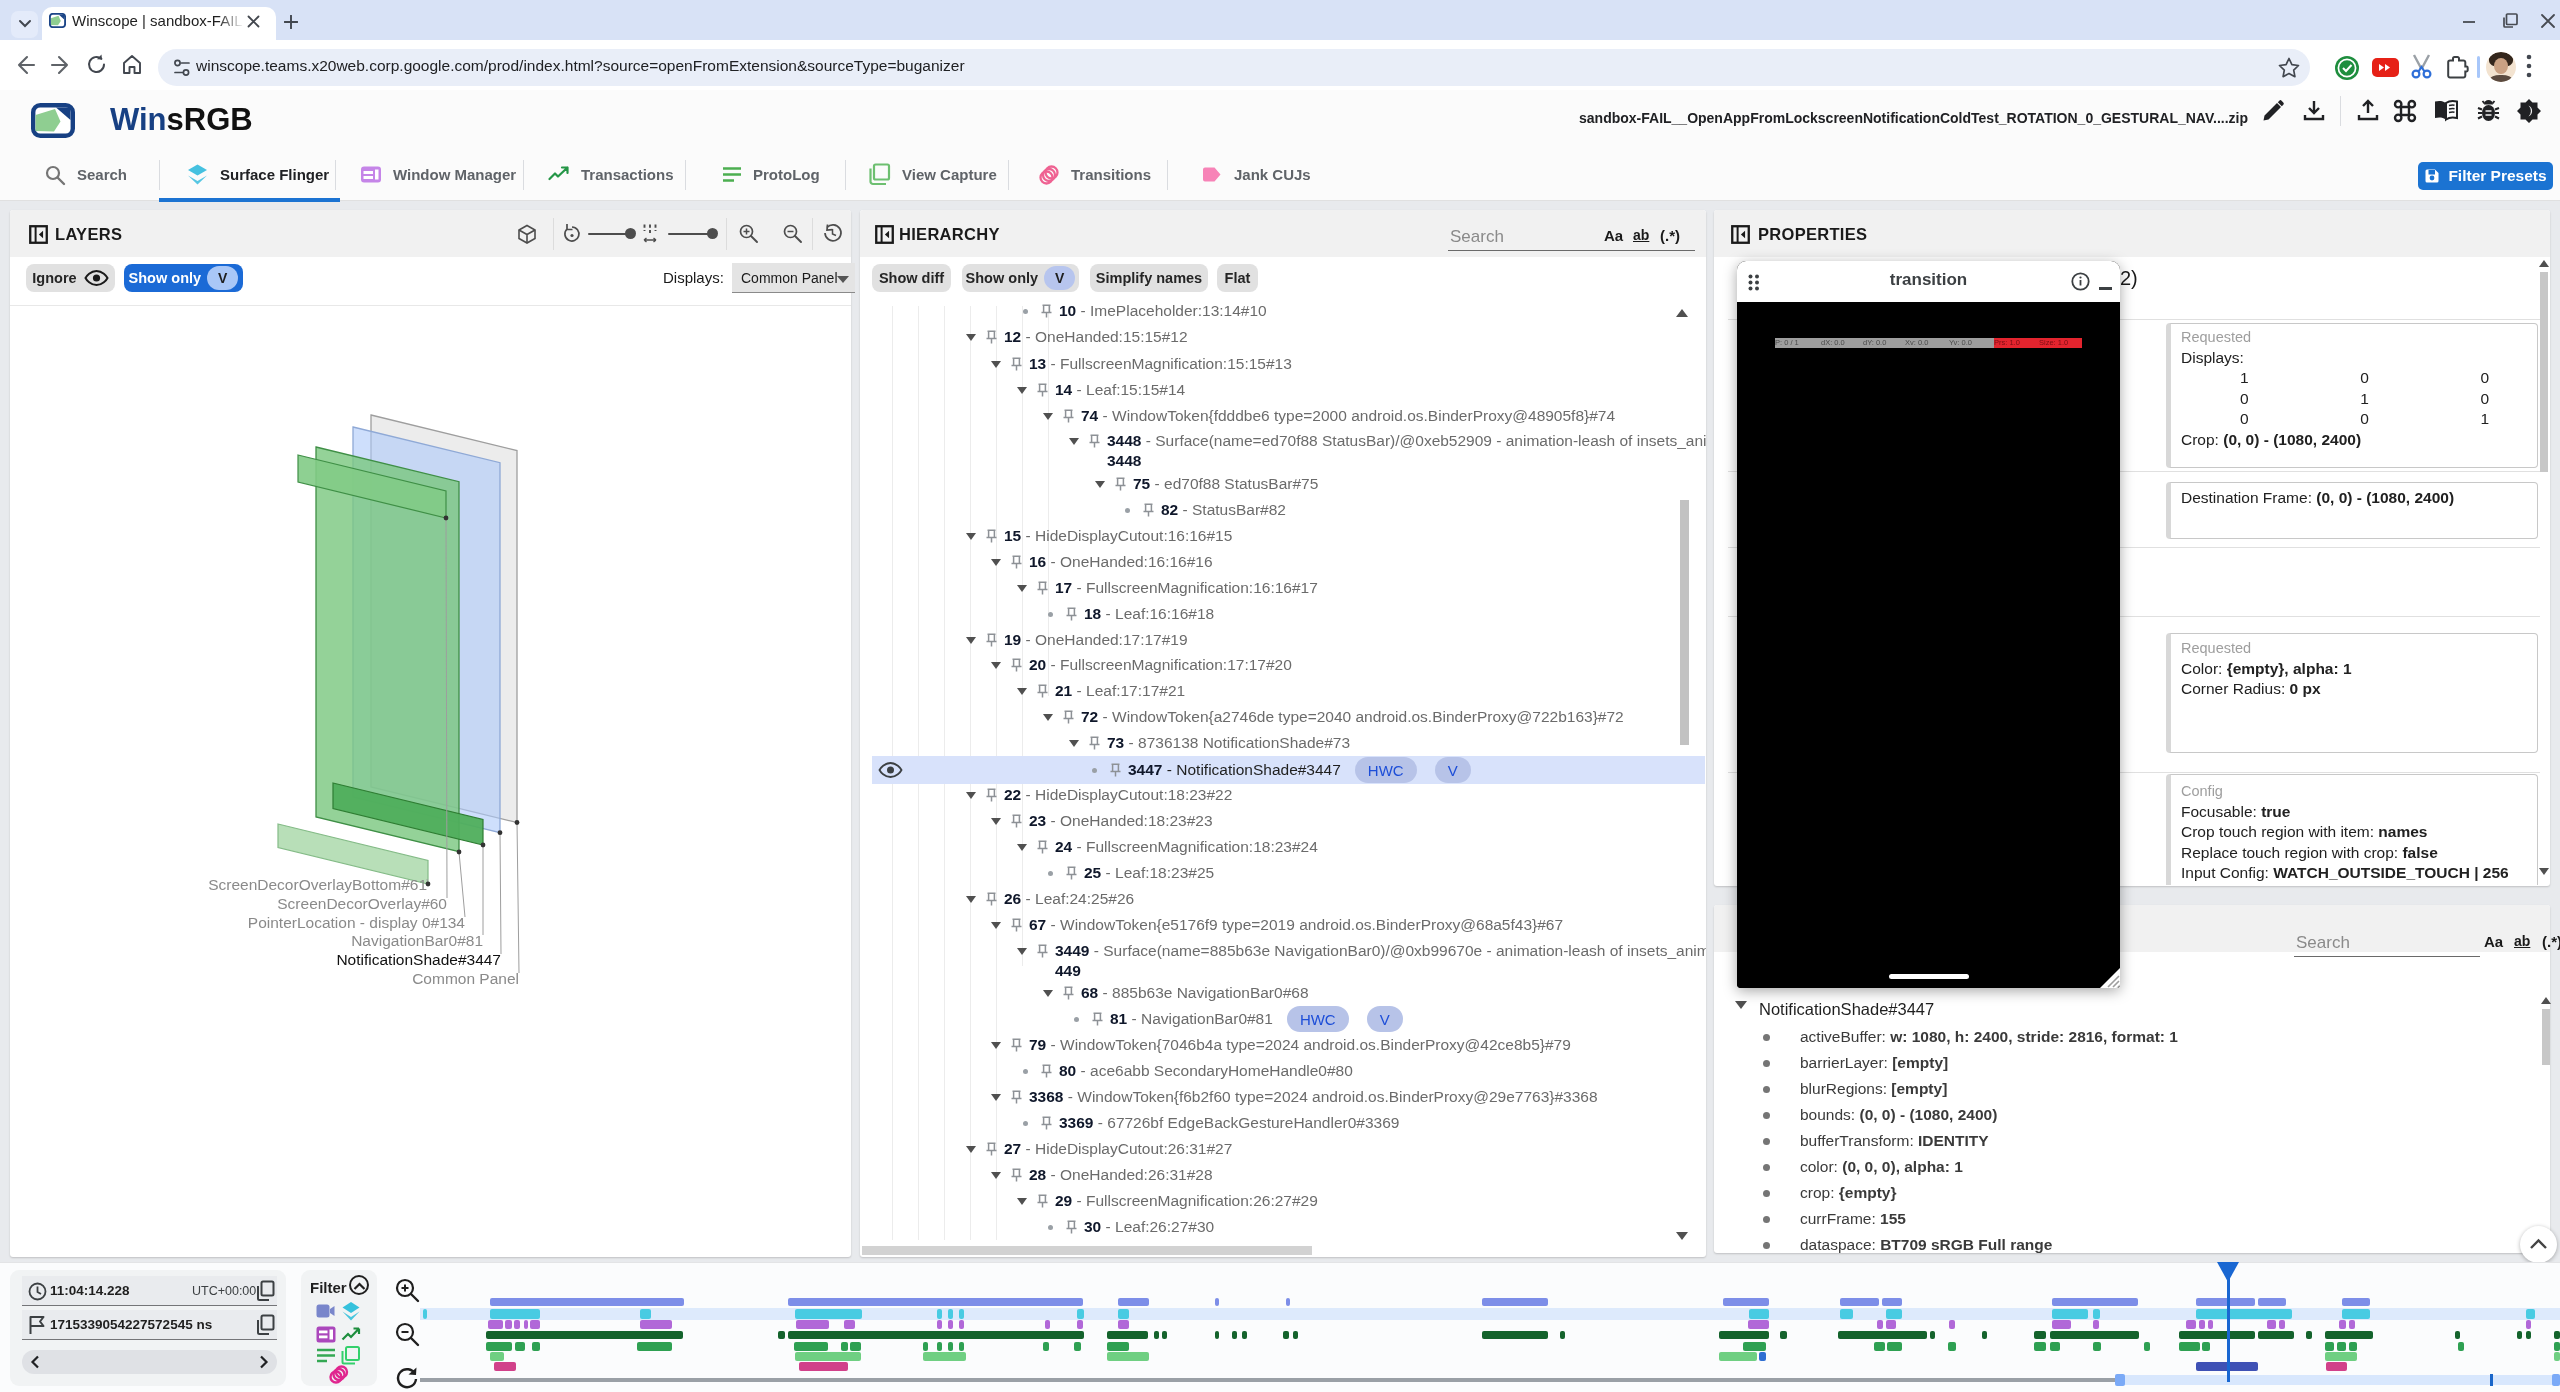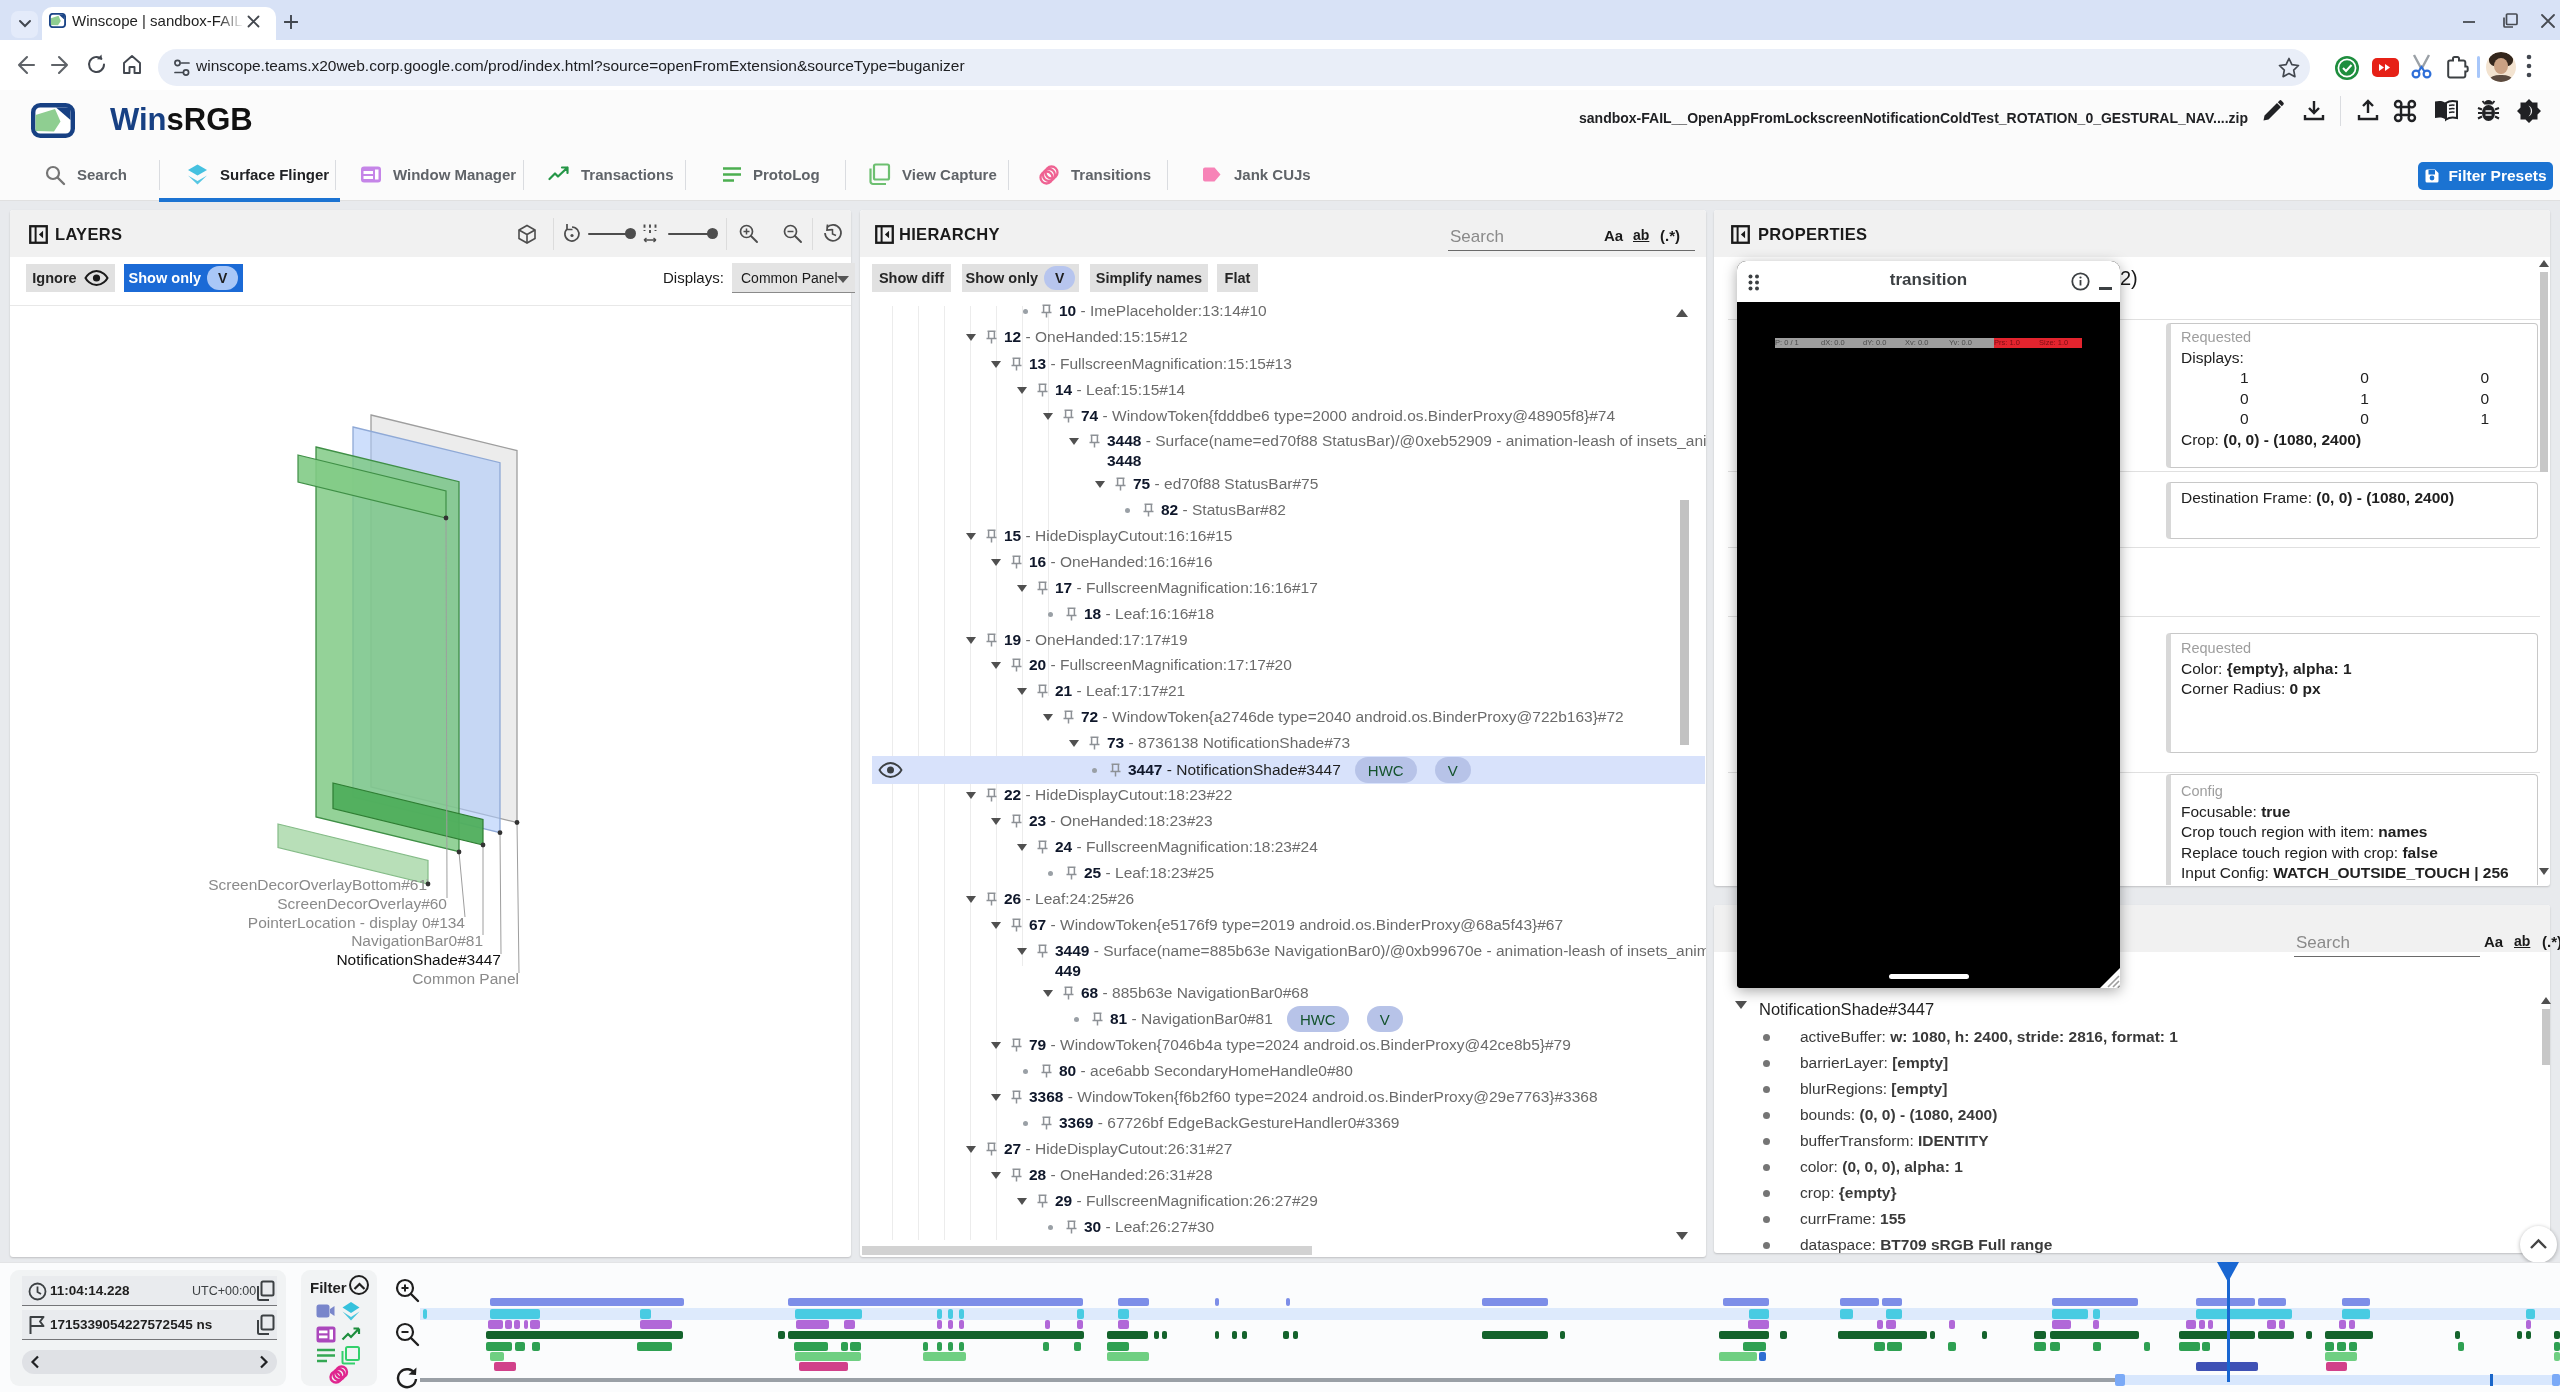--- a/index.html
+++ b/index.html
@@ -14,29 +14,29 @@
 #omnibox { position:absolute; left:158px; top:9px; width:2152px; height:37px; background:#e9eef8; border-radius:19px; }
 
 #appheader { position:absolute; left:0; top:90px; width:2560px; height:58px; background:#fbfbfb; }
 #navrow { position:absolute; left:0; top:148px; width:2560px; height:53px; background:#fbfbfb; border-bottom:1px solid #e0e0e0; }
 .navtab { position:absolute; top:0; height:53px; display:flex; align-items:center; gap:11px; color:#5f6368; font-size:15px; font-weight:bold; }
 .navdiv { position:absolute; top:12px; width:1px; height:30px; background:#dadce0; }
 
 .card { position:absolute; background:#fff; border-radius:3px; box-shadow:0 1px 2px rgba(0,0,0,.18); }
 .cardhead { position:absolute; left:0; top:0; right:0; height:47px; background:#f1f1f1; border-radius:3px 3px 0 0; }
 .ptitle { font-size:16.5px; font-weight:bold; color:#1a1a1a; letter-spacing:.3px; }
-.chip { display:inline-flex; align-items:center; gap:8px; background:#e1e1e1; color:#252525; border-radius:0; padding:0 14px; height:28px; font-size:14.5px; font-weight:bold; }
+.chip { display:inline-flex; align-items:center; gap:8px; background:#e1e1e1; color:#252525; border-radius:8px; padding:0 14px; height:28px; font-size:14.5px; font-weight:bold; }
 .vpill { background:#b7c5ee; border-radius:12px; padding:0 12px; height:24px; display:inline-flex; align-items:center; font-size:14px; font-weight:bold; color:#1f1f1f; }
 
 .trow { position:absolute; left:0; height:26px; display:flex; align-items:center; font-size:15.5px; color:#6b6b6b; white-space:nowrap; }
 .trow b { color:#0f172a; font-weight:bold; }
 .tri { width:0; height:0; border-left:5.5px solid transparent; border-right:5.5px solid transparent; border-top:7px solid #505050; display:inline-block; margin-right:9px; }
 .dot { position:absolute; left:49px; width:7px; height:7px; border-radius:50%; background:#757575; }
 .blt { width:5px; height:5px; border-radius:50%; background:#9aa0a6; display:inline-block; margin:0 12px 0 3px; }
-.hpill { background:#b7c3e8; border-radius:13px; padding:0 13px; height:26px; display:inline-flex; align-items:center; font-size:15px; color:#14532d; margin-left:14px; }
+.hpill { background:#b7c3e8; border-radius:13px; padding:0 13px; height:26px; display:inline-flex; align-items:center; font-size:15px; color:#1d4ed8; margin-left:14px; }
 
 .pbox { position:absolute; left:2166px; width:372px; border:1px solid #c8c8c8; border-left:5px solid #d8d8d8; border-radius:4px; font-size:15.5px; color:#212121; }
 .pbox .cap { color:#9e9e9e; font-size:14.5px; }
 .hr { position:absolute; height:1px; background:#e0e0e0; }
 
 #timeline { position:absolute; left:0; top:1262px; width:2560px; height:130px; background:#fbfcfd; }
 .tlbar { position:absolute; border-radius:2px; }
 .sb { position:absolute; background:#c4c6ca; }
 .ar { width:0; height:0; position:absolute; }
 svg { display:block; }

